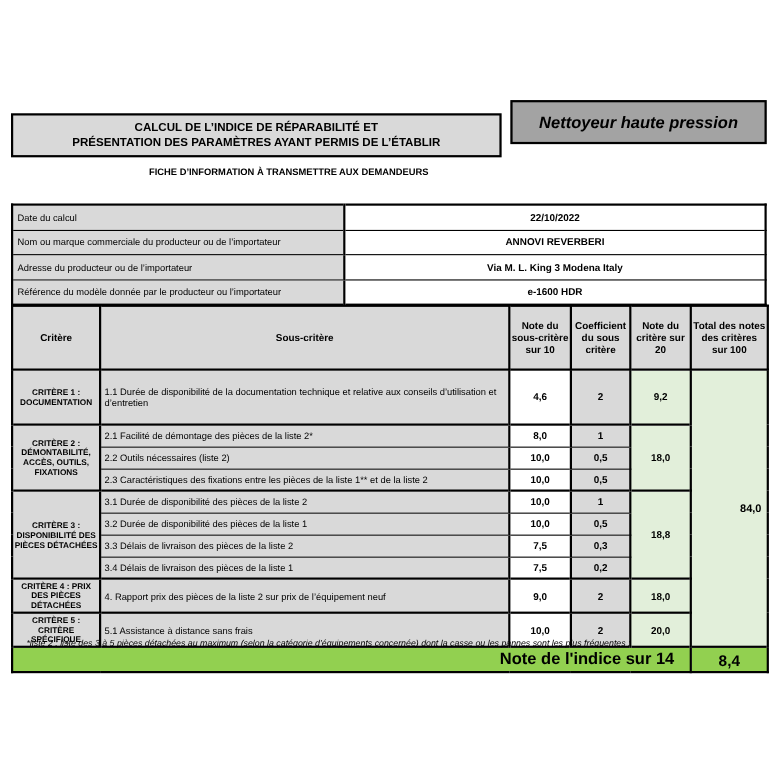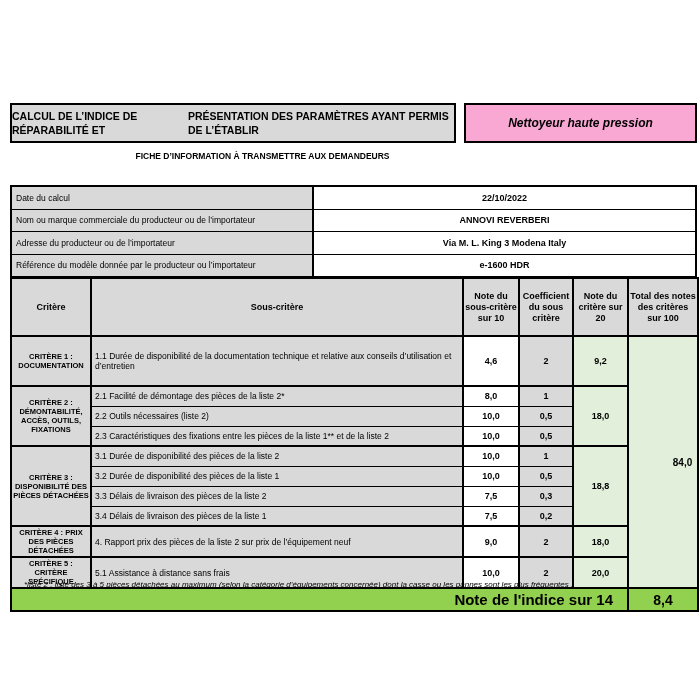--- a/index.html
+++ b/index.html
@@ -1,25 +1,25 @@
 <!DOCTYPE html>
 <html style="--gray: #d9d9d9; --light_green: #e2efda; --green: #92d050;"><head>
 <meta charset="utf-8">
 <style>
   html,body{margin:0;padding:0;background:#fff;}
   .page{position:relative;width:700px;height:700px;background:#fff;color:#000;
         font-family:"Liberation Sans",sans-serif;overflow:hidden;}
 
   
   .hdr-left{position:absolute;left:10px;top:103px;width:442px;height:36px;
-    background:var(--gray,#d9d9d9);border:2px solid #000;display:flex;flex-direction:row;
+    background:var(--gray,#d9d9d9);border:2px solid #000;display:flex;flex-direction:column;
     justify-content:center;align-items:center;font-weight:bold;font-size:10.5px;line-height:14px;}
-  .hdr-right{position:absolute;left:464px;top:103px;width:229px;height:36px;background:#f9a8d4;
+  .hdr-right{position:absolute;left:464px;top:91px;width:229px;height:36px;background:#a3a3a3;
     border:2px solid #000;display:flex;justify-content:center;align-items:center;
-    font-weight:bold;font-style:italic;font-size:12px;}
+    font-weight:bold;font-style:italic;font-size:15px;}
 
   .subtitle{position:absolute;left:10px;top:150px;width:505px;text-align:center;
     font-weight:bold;font-size:8.5px;line-height:12px;}
 
   
   .info{position:absolute;left:10px;top:185px;width:687px;border-collapse:collapse;
     border:2px solid #000;table-layout:fixed;}
   .info td{border:1px solid #000;height:19.5px;overflow:hidden;}
   .info td.ilabel{width:296px;background:var(--gray,#d9d9d9);font-size:8.5px;
     padding:0 0 0 4px;border-right:2px solid #000;}

